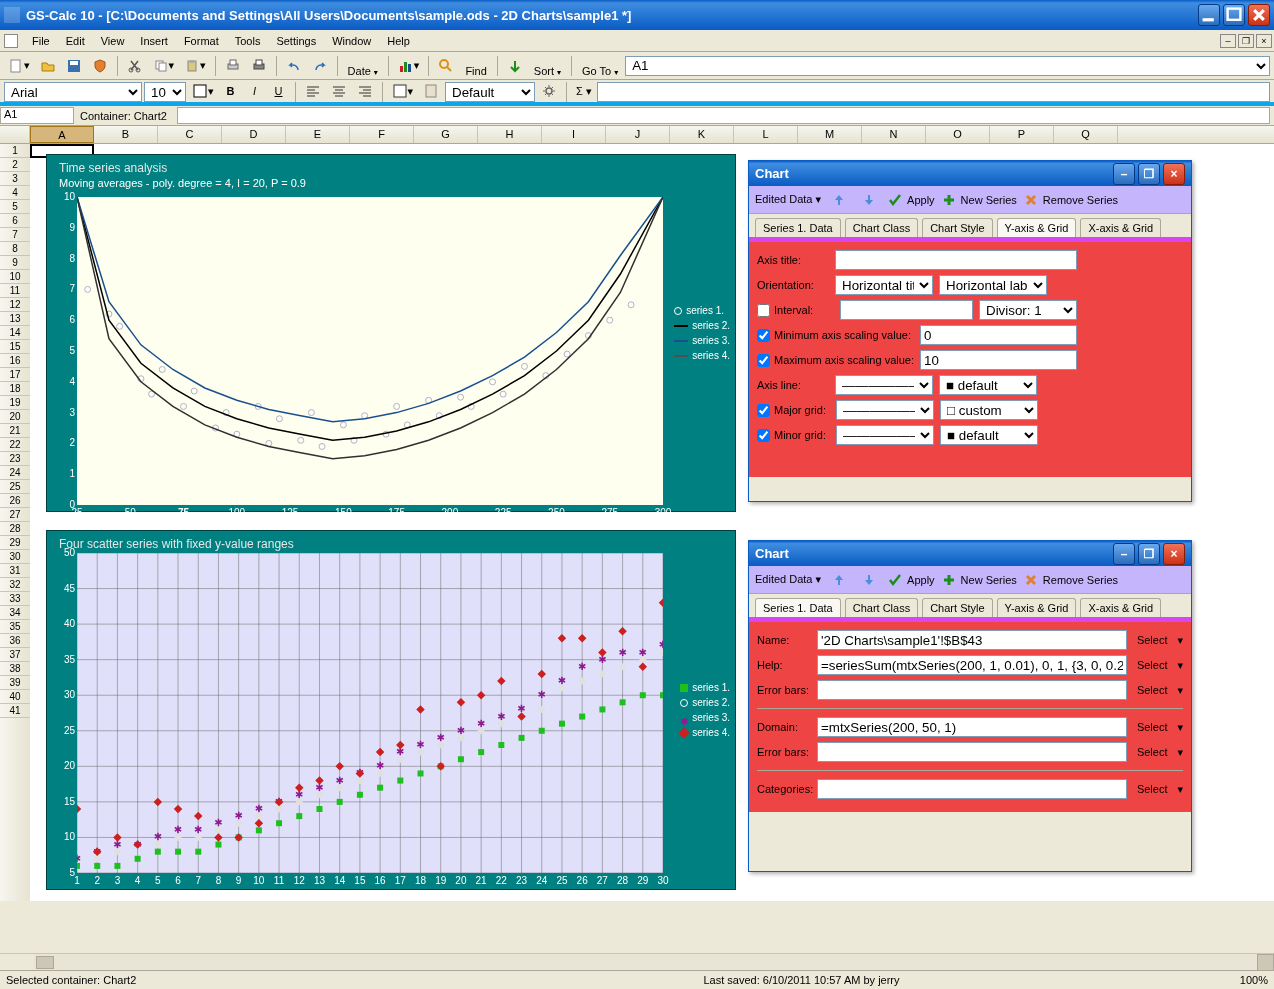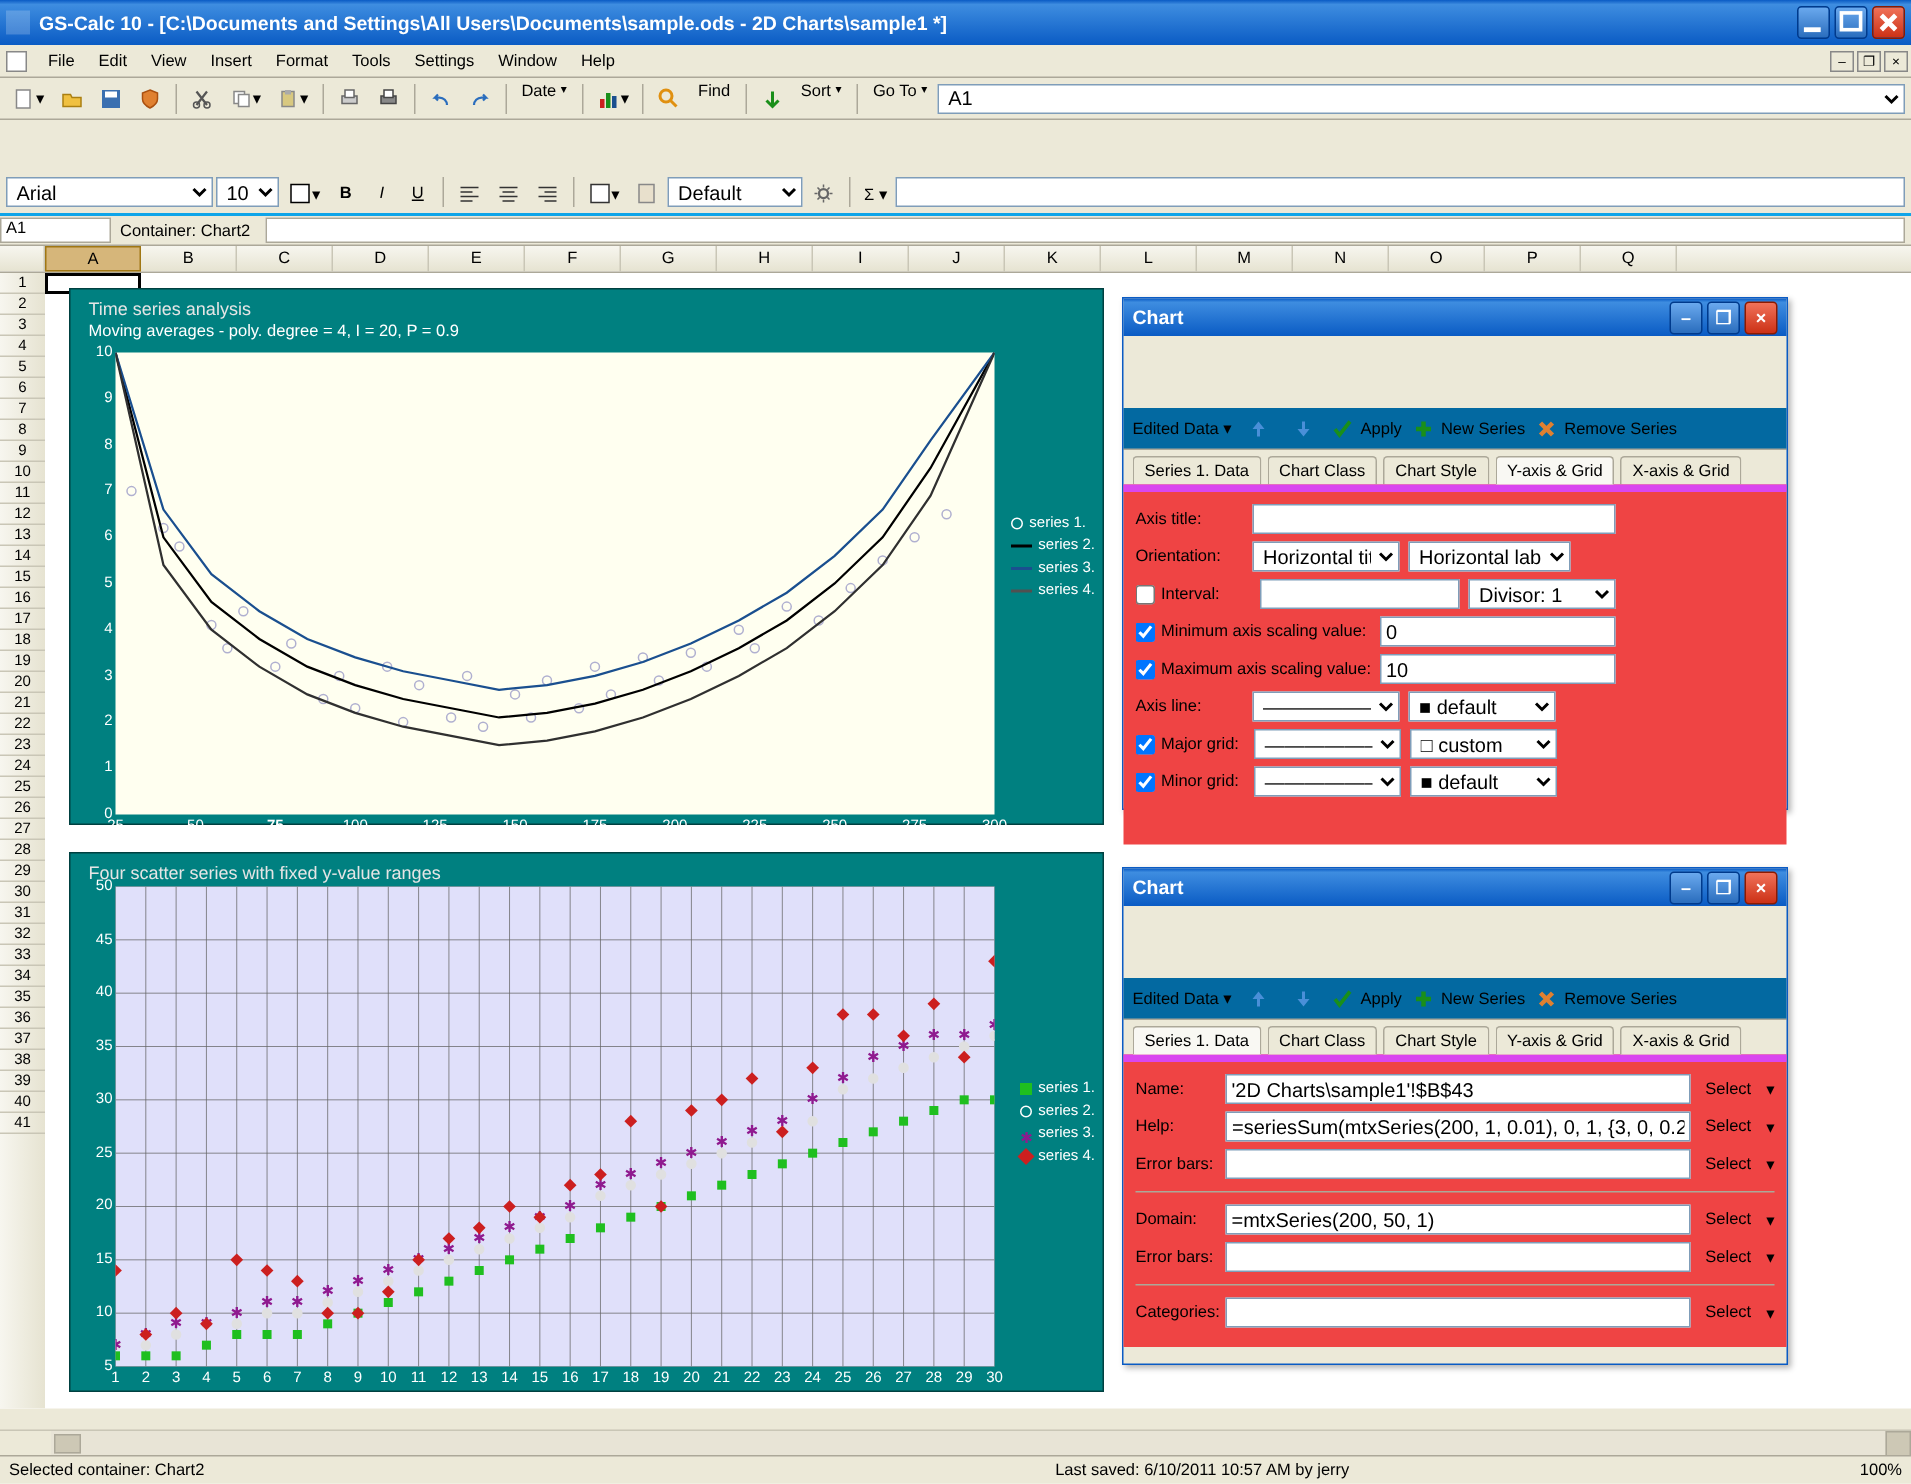--- a/index.html
+++ b/index.html
@@ -14,25 +14,25 @@
 
 .menubar { height: 22px; background: #ece9d8; display: flex; align-items: center; padding: 0 2px; border-bottom: 1px solid #aca899; }
 .menubar .menuitem { padding: 2px 8px; cursor: default; }
 .menubar .doc-icon { width: 14px; height: 14px; margin: 0 6px 0 2px; background: #fff; border: 1px solid #888; }
 .menubar .mdi { margin-left: auto; display: flex; gap: 2px; }
 .menubar .mdibtn { width: 16px; height: 14px; border: 1px solid #888; background: #ece9d8; font-size: 9px; display: flex; align-items: center; justify-content: center; }
 
 .toolbar { height: 28px; background: #ece9d8; display: flex; align-items: center; padding: 0 4px; border-bottom: 1px solid #aca899; gap: 2px; }
 .tbtn { min-width: 22px; height: 22px; display: flex; align-items: center; justify-content: center; padding: 0 3px; border: 1px solid transparent; border-radius: 3px; }
 .tsep { width: 1px; height: 20px; background: #aca899; margin: 0 3px; }
-.tlbl { margin: 0 2px; padding: 0 3px; height: 22px; display: flex; align-items: flex-start; }
+.tlbl { margin: 0 2px; padding: 0 3px; height: 22px; display: flex; align-items: flex-end; }
 .tlbl .arrow { margin-left: 3px; font-size: 8px; }
 .tsel { border: 1px solid #7f9db9; background: #fff; height: 20px; padding: 0 2px; }
 
-.fmtbar { height: 26px; background: #ece9d8; display: flex; align-items: flex-start; padding: 0 4px; border-bottom: 2px solid #0ea5e9; gap: 2px; margin-top: 38px; }
+.fmtbar { height: 26px; background: #ece9d8; display: flex; align-items: flex-end; padding: 0 4px; border-bottom: 4px solid #0ea5e9; gap: 2px; }
 .refbar { height: 20px; background: #ece9d8; display:flex; align-items:center; border-bottom: 1px solid #aca899; }
 .refbox { width: 74px; border: 1px solid #aca899; background: #fff; height: 17px; padding: 0 3px; }
 .reflbl { padding: 0 6px; }
 
 .grid-area { position: relative; height: 775px; background: #fff; overflow: hidden; }
 .col-headers { height: 18px; background: linear-gradient(#f7f6ef,#e6e3d1); border-bottom: 1px solid #aca899; display: flex; }
 .row-headers { position: absolute; top: 18px; left: 0; width: 30px; bottom: 0; background: linear-gradient(to right,#f7f6ef,#e6e3d1); }
 .ch { width: 64px; border-right: 1px solid #c9c6b6; text-align: center; line-height: 17px; }
 .ch.corner { width: 30px; }
 .ch.sel { background: #d6b67a; border: 1px solid #a07714; }
@@ -52,21 +52,21 @@
 #chart2 .plot { position: absolute; left: 30px; top: 22px; width: 586px; height: 320px; background: #e0e0fa; }
 
 .legend { position: absolute; right: 5px; top: 50%; transform: translateY(-50%); font-size: 10px; color: #fff; line-height: 15px; }
 .legend .row { display: flex; align-items: center; gap: 4px; }
 .legend .sw { width: 14px; height: 2px; display: inline-block; }
 .legend .swd { width: 8px; height: 8px; display: inline-block; }
 
 .dlg { position: absolute; background: #ece9d8; border: 1px solid #0a5bc4; box-shadow: 2px 2px 4px rgba(0,0,0,0.3); }
 .dlg .dlg-title { height: 25px; background: linear-gradient(to bottom, #0a5bc4, #3e8de0 10%, #0a5bc4); color: #fff; font-weight: bold; font-size: 13px; display: flex; align-items: center; padding: 0 6px; }
 .dlg-title .winbtns { margin-left: auto; }
-.dlg-tb { height: 28px; display: flex; align-items: center; padding: 0 6px; gap: 6px; border-bottom: 1px solid #aca899; background: #0369a1; margin-top: 48px; }
+.dlg-tb { height: 28px; display: flex; align-items: center; padding: 0 6px; gap: 6px; border-bottom: 1px solid #aca899; background: #c4b5fd; }
 .dlg-tb .btn-row { display: flex; align-items: center; gap: 4px; }
 
 #dlg1 { left: 718px; top: 16px; width: 444px; height: 342px; }
 #dlg2 { left: 718px; top: 396px; width: 444px; height: 332px; }
 
 .tabs { display: flex; padding: 4px 6px 0; gap: 2px; }
 .tab { border: 1px solid #aca899; border-bottom: none; padding: 3px 7px; background: #ece9d8; border-radius: 3px 3px 0 0; font-size: 11px; margin-right: 2px; }
 .tab.active { background: #f9f8f3; position: relative; z-index: 2; }
 
 .dlg-body { border-top: 5px solid #d946ef; padding: 8px; background: #ef4444; font-size: 11px; }

